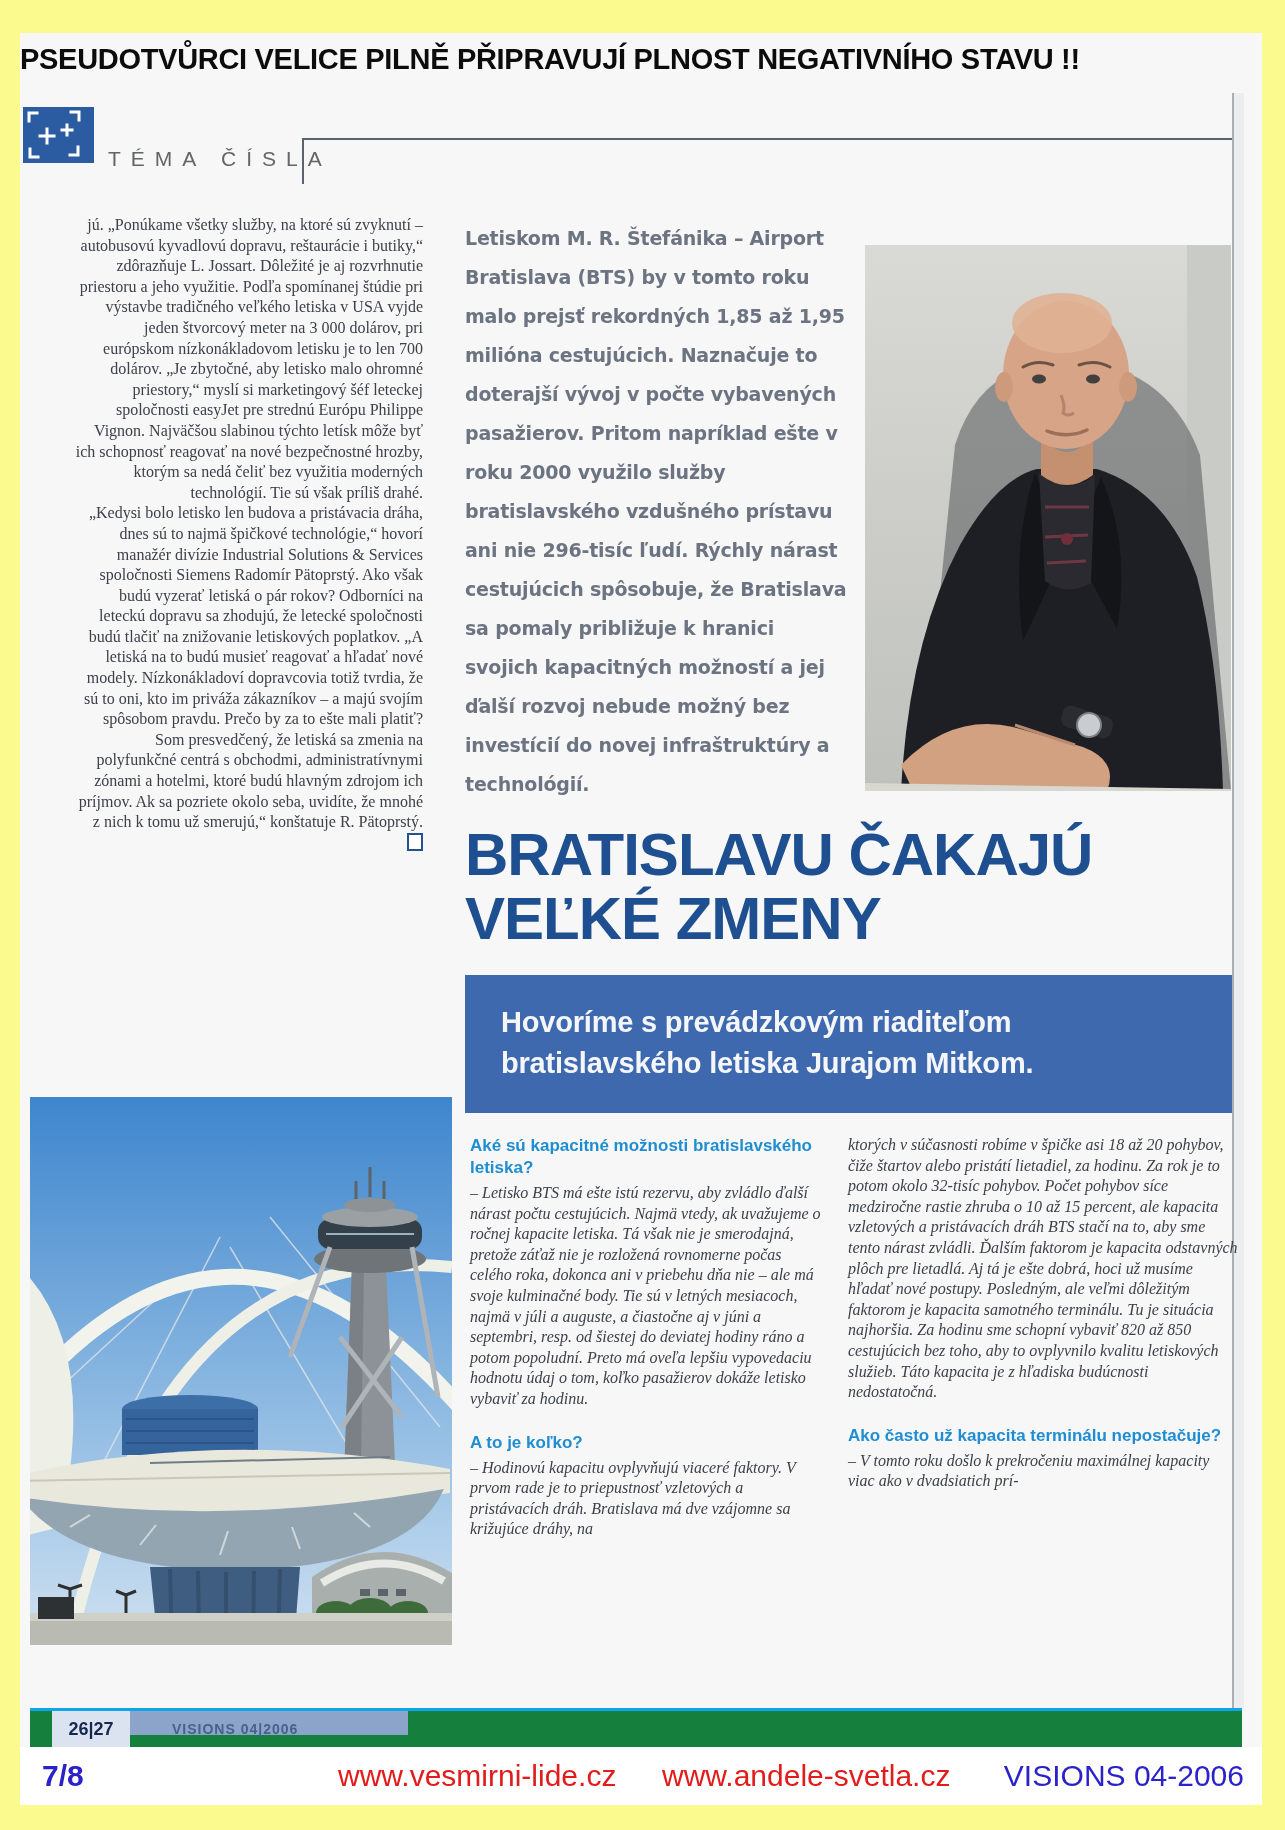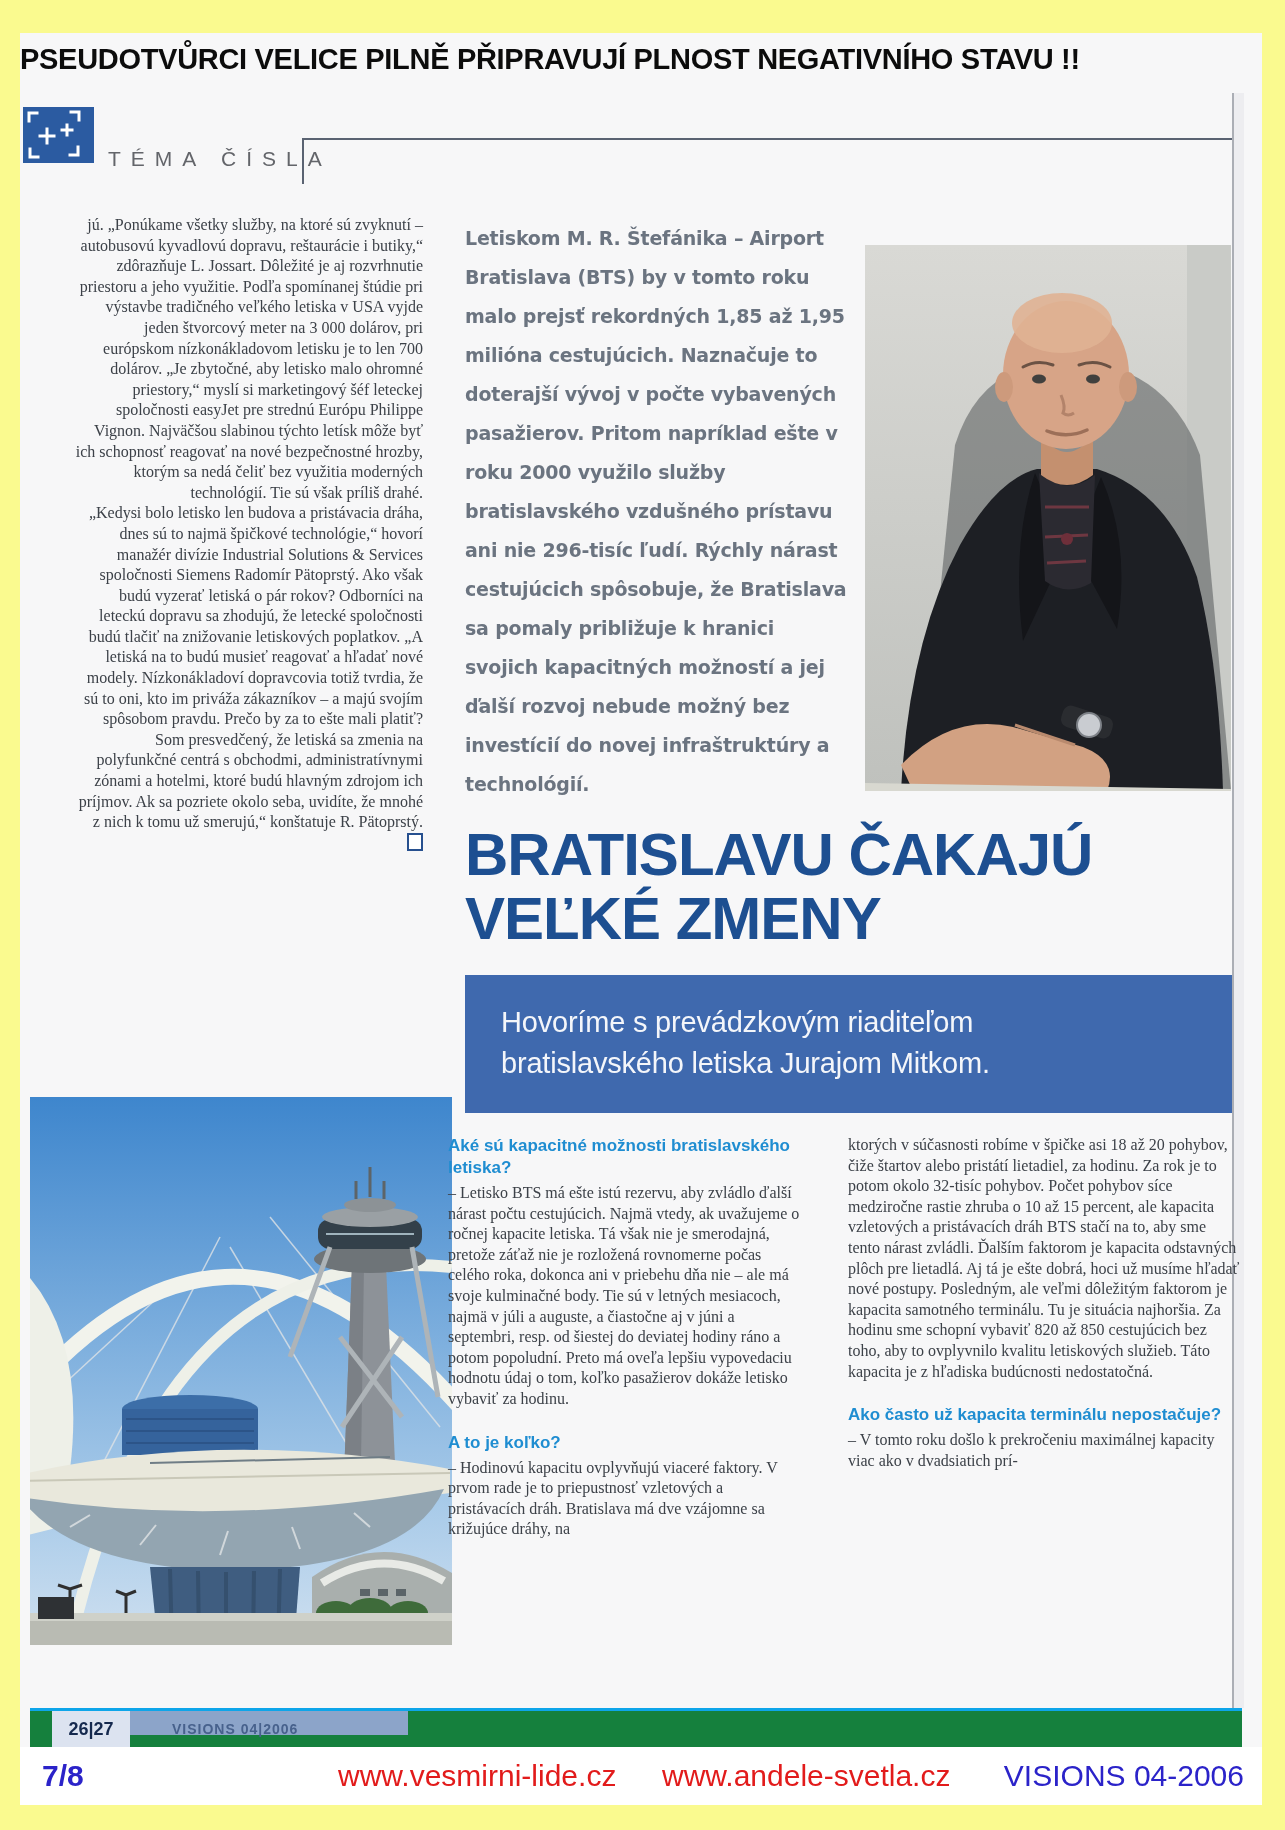--- a/index.html
+++ b/index.html
@@ -43,37 +43,37 @@
 
   .title{
     position:absolute;left:445px;top:790px;width:760px;
     font-size:60px;line-height:64px;font-weight:bold;color:#1d4f91;letter-spacing:-1px;
   }
   .banner{
     position:absolute;left:445px;top:942px;width:767px;height:138px;
     background:#3f69ae;box-sizing:border-box;padding:27px 0 0 36px;
   }
   .banner-text{
-    width:620px;color:#f4f6fa;font-size:29px;line-height:41px;font-weight:normal;letter-spacing:-0.2px;
+    width:620px;color:#f4f6fa;font-size:29px;line-height:41px;font-weight:bold;letter-spacing:-0.2px;
   }
 
   .airport{position:absolute;left:10px;top:1064px;width:422px;height:548px;}
 
   .qa-col{
     position:absolute;top:1102px;
     font-family:"Liberation Serif",serif;font-size:16px;line-height:20.6px;color:#3c4148;
   }
-  .qa-left{left:428px;width:352px;}
+  .qa-left{left:450px;width:352px;}
   .qa-right{left:828px;width:392px;}
   .qa-q{
     font-family:"Liberation Sans",sans-serif;font-weight:bold;font-size:17px;line-height:22px;
     color:#1f8dd1;margin:22px 0 4px 0;
   }
   .qa-q.first{margin-top:0;}
-  .qa-a{margin:0;}
+  .qa-a{margin:0;font-style:italic;}
 
   .footbar{
     position:absolute;left:10px;top:1675px;width:1212px;height:39px;
     background:#15803d;border-top:3px solid #0ea5e9;box-sizing:border-box;padding-left:41px;
   }
   .footbar .tab{
     position:absolute;left:22px;top:0;width:78px;height:36px;background:#dce3f0;
     text-align:center;line-height:36px;font-size:18px;font-weight:bold;color:#15294e;
   }
   .footbar .seg{

